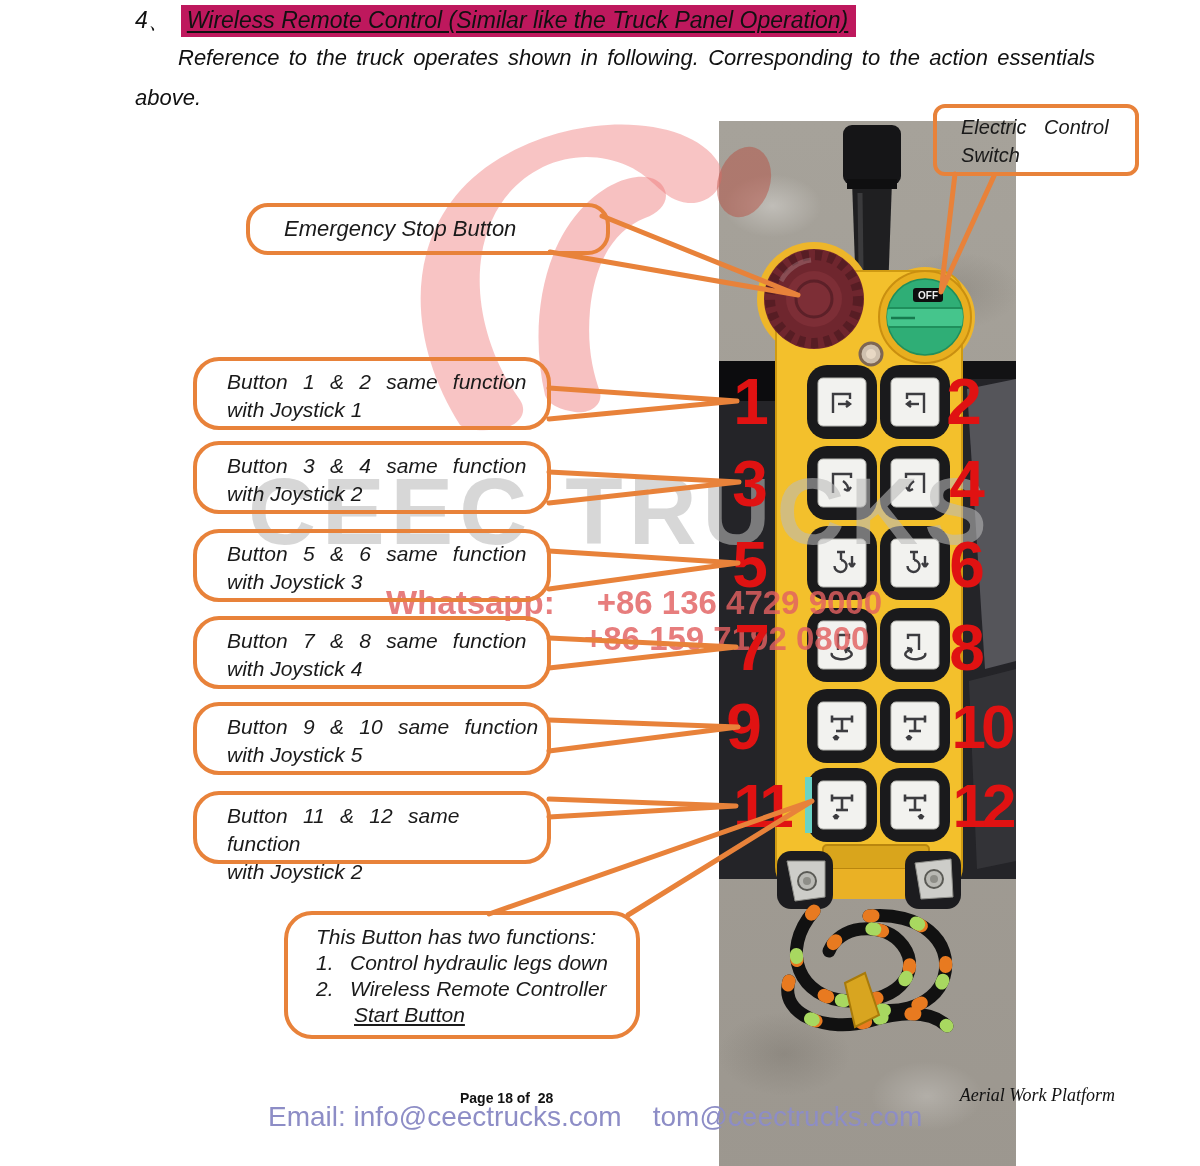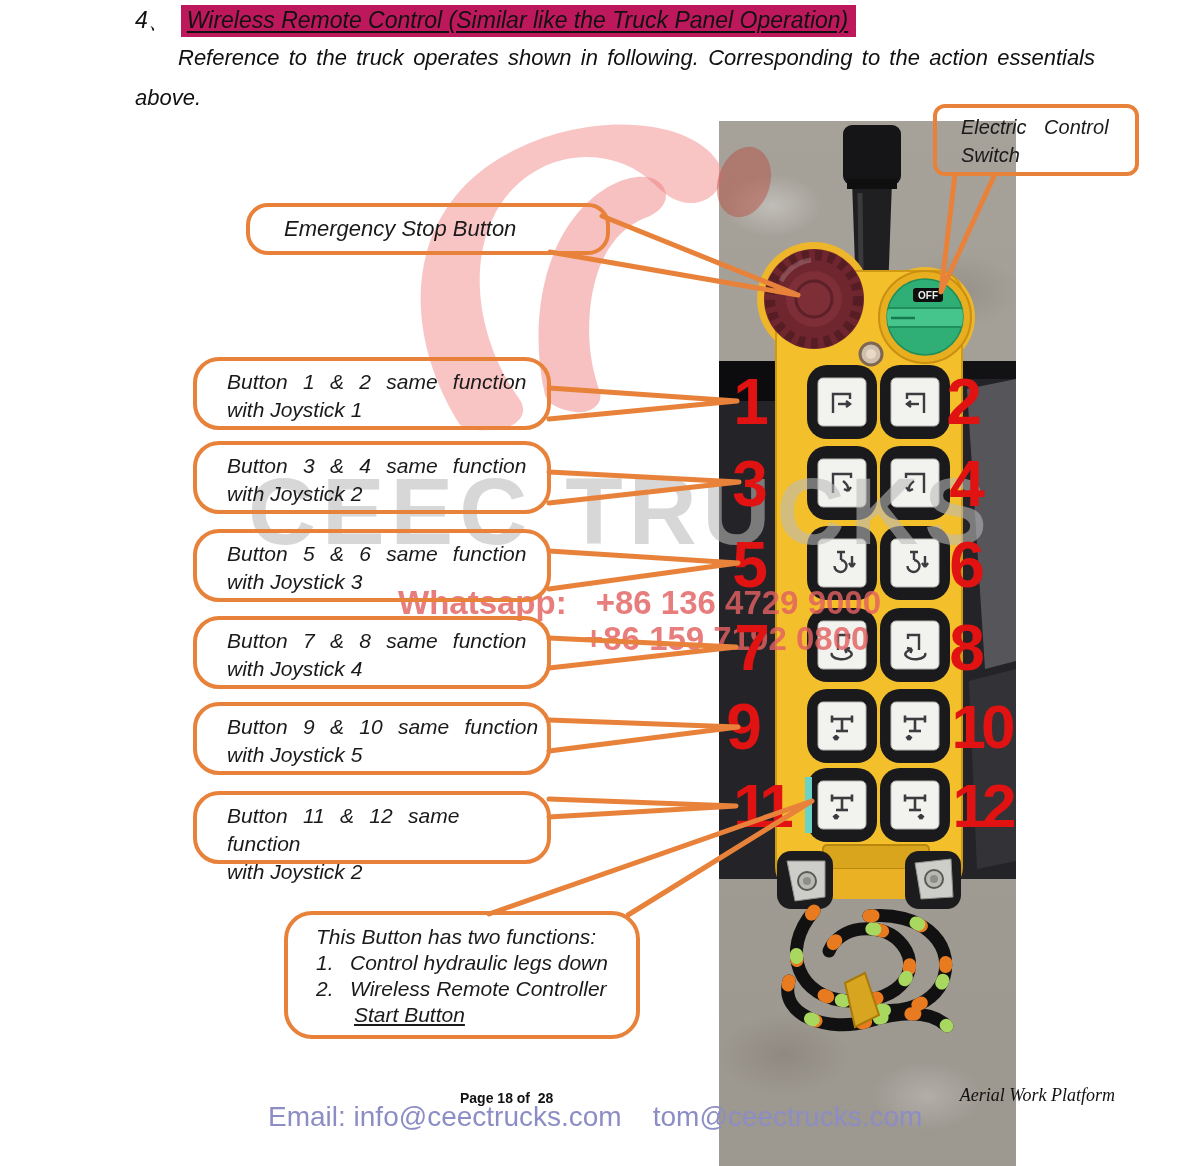--- a/index.html
+++ b/index.html
@@ -24,22 +24,22 @@
            radial-gradient(80px 50px at 70% 92%, rgba(255,255,255,.22), transparent 70%),
            radial-gradient(95px 60px at 22% 88%, rgba(88,82,74,.22), transparent 70%),
            radial-gradient(60px 40px at 55% 25%, rgba(255,255,255,.15), transparent 70%),
            linear-gradient(#a6a29a,#9c978f);}
   .photo svg{position:absolute;left:0;top:0;}
 
   
   .wm-brand{position:absolute;left:248px;top:458px;z-index:12;white-space:nowrap;
             font-weight:bold;font-size:94px;letter-spacing:6px;color:rgba(186,186,186,.58);}
   .wm-swirl{position:absolute;left:0;top:0;z-index:11;pointer-events:none;}
-  .wm-wa1{position:absolute;left:386px;top:584px;z-index:14;display:flex;gap:29px;
-          font-weight:bold;font-size:33px;color:rgba(226,96,96,.82);white-space:pre;margin-left:12px;}
+  .wm-wa1{position:absolute;left:386px;top:584px;z-index:14;display:flex;gap:42px;
+          font-weight:bold;font-size:33px;color:rgba(226,96,96,.82);white-space:pre;}
   .wm-wa2{position:absolute;left:584px;top:620px;z-index:14;
           font-weight:bold;font-size:33px;color:rgba(226,96,96,.82);white-space:pre;}
 
   
   .rednum{position:absolute;transform:translate(-50%,-50%);z-index:30;line-height:1;
           font-weight:bold;font-size:64px;color:#e01212;}
   .rednum.w2{letter-spacing:-5px;font-size:62px;}
 
   
   .bubble{position:absolute;border:4px solid #e8823a;border-radius:26px;background:transparent;

